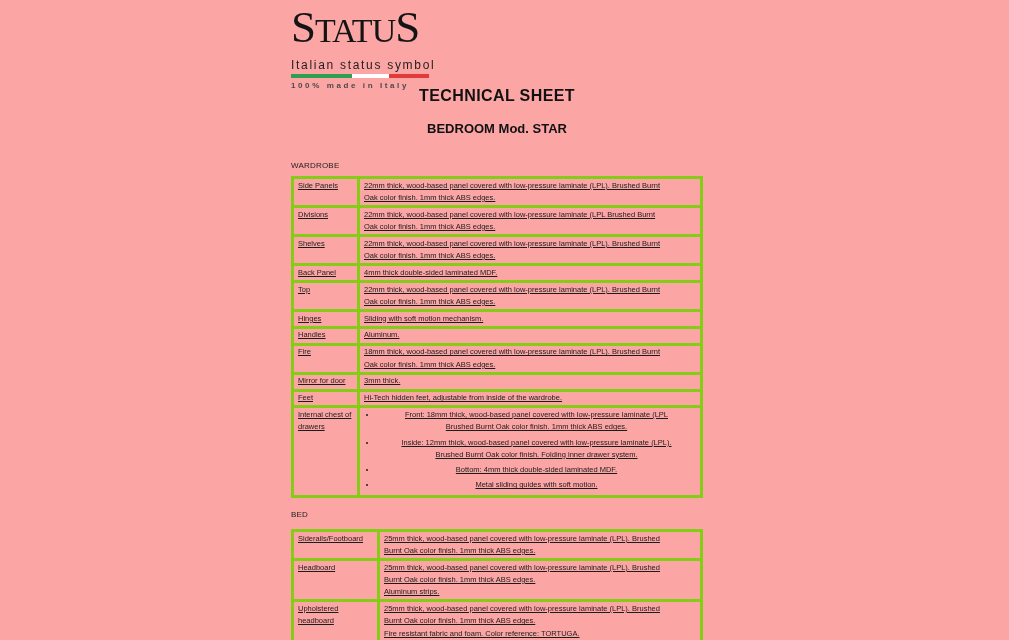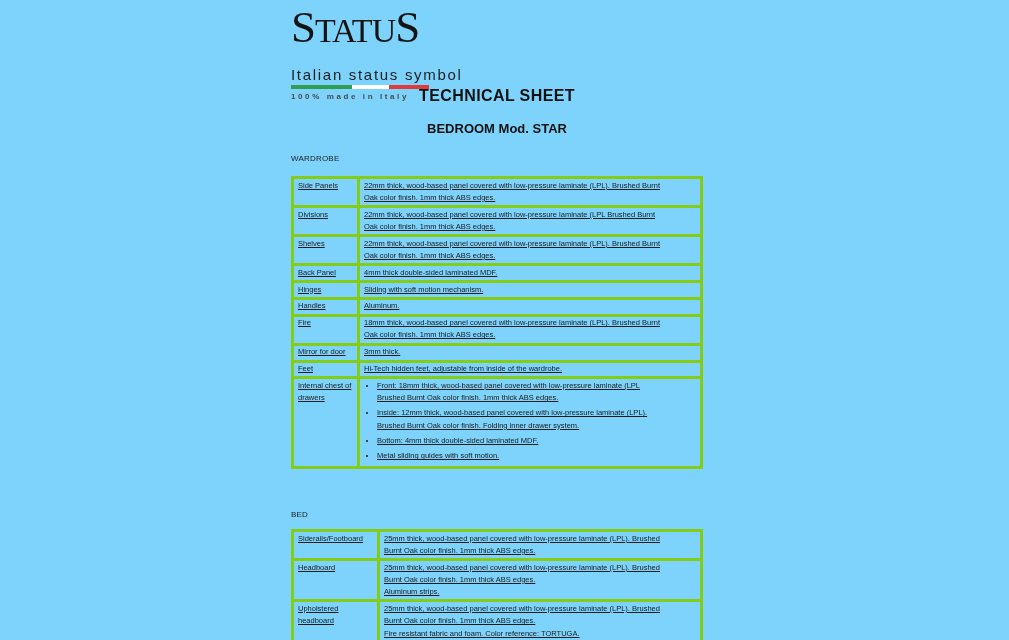--- a/index.html
+++ b/index.html
@@ -1,48 +1,48 @@
 <!DOCTYPE html>
 <html><head>
 <meta charset="utf-8">
 <style>
   html,body{margin:0;padding:0;background:#fff;}
   .page{
-    position:relative;width:1009px;height:640px;background:#7dd3fc;
+    position:relative;width:1009px;height:640px;background:#fca5a5;
     font-family:"Liberation Sans",sans-serif;color:#1c1c1c;overflow:hidden;
   }
   
   .logo{position:absolute;left:291px;top:5px;width:138px;}
   .brand{font-family:"Liberation Serif",serif;color:#141414;line-height:1;white-space:nowrap;letter-spacing:-1px;}
   .brand .big{font-size:45px;}
   .brand .mid{font-size:34px;}
-  .tagline{font-size:15px;letter-spacing:1.7px;color:#1f1f1f;margin-top:16px;font-weight:500;white-space:nowrap;}
+  .tagline{font-size:12px;letter-spacing:1.7px;color:#1f1f1f;margin-top:8px;font-weight:500;white-space:nowrap;}
   .flagbar{display:flex;width:138px;height:3.5px;margin-top:2px;}
   .flagbar .seg-green{width:44%;height:100%;}
   .flagbar .seg-white{width:27%;height:100%;}
   .flagbar .seg-red{width:29%;height:100%;}
   .madein{margin-top:3px;font-size:8px;font-weight:bold;letter-spacing:2.6px;color:#4a4a4a;white-space:nowrap;}
   
   .doc-title{position:absolute;left:291px;top:87px;width:412px;text-align:center;
     font-size:16px;font-weight:bold;letter-spacing:0.4px;color:#111;}
   .doc-subtitle{position:absolute;left:291px;top:121px;width:412px;text-align:center;
     font-size:13px;font-weight:bold;color:#111;}
   .section-heading{position:absolute;left:291px;font-size:8px;color:#222;letter-spacing:0.2px;}
-  .heading-wardrobe{top:154px;}
+  .heading-wardrobe{top:161px;}
   .heading-bed{top:510px;}
   
   table.spec{position:absolute;left:291px;width:412px;border-collapse:collapse;table-layout:fixed;
     font-size:7.5px;line-height:12.3px;color:#1c1c1c;}
   table.tbl-wardrobe{top:176px;}
   table.tbl-bed{top:529px;}
   table.spec td{border:3px solid #84cc16;vertical-align:top;padding:0.5px 4px 1px 4px;text-decoration:underline;}
   table.tbl-wardrobe col.c-label{width:66px;}
   table.tbl-bed col.c-label{width:86px;}
   .spec-line{white-space:nowrap;}
-  td.value-cell ul{margin:0;padding:0 0 0 13px;list-style:disc outside;}
+  td.value-cell ul{margin:0;padding:0 0 0 13px;list-style:disc outside;text-align:center;}
   td.value-cell li{margin:0 0 3px 0;padding:0;}
   td.value-cell li:last-child{margin-bottom:2px;}
 </style>
 </head>
 <body>
 
 <div class="page">
 
   <div class="logo">
     <div class="brand"><span class="big">S</span><span class="mid">TATU</span><span class="big">S</span></div>
@@ -83,20 +83,27 @@
           <td class="label-cell">Shelves</td>
           <td class="value-cell">
             <div class="spec-line">22mm thick, wood-based panel covered with low-pressure laminate (LPL). Brushed Burnt</div>
             <div class="spec-line">Oak color finish. 1mm thick ABS edges.</div>
           </td>
         </tr>
         <tr>
           <td class="label-cell">Back Panel</td>
           <td class="value-cell">
             <div class="spec-line">4mm thick double-sided laminated MDF.</div>
+          </td>
+        </tr>
+        <tr>
+          <td class="label-cell">Top</td>
+          <td class="value-cell">
+            <div class="spec-line">22mm thick, wood-based panel covered with low-pressure laminate (LPL). Brushed Burnt</div>
+            <div class="spec-line">Oak color finish. 1mm thick ABS edges.</div>
           </td>
         </tr>
         <tr>
           <td class="label-cell">Hinges</td>
           <td class="value-cell">
             <div class="spec-line">Sliding with soft motion mechanism.</div>
           </td>
         </tr>
         <tr>
           <td class="label-cell">Handles</td>

